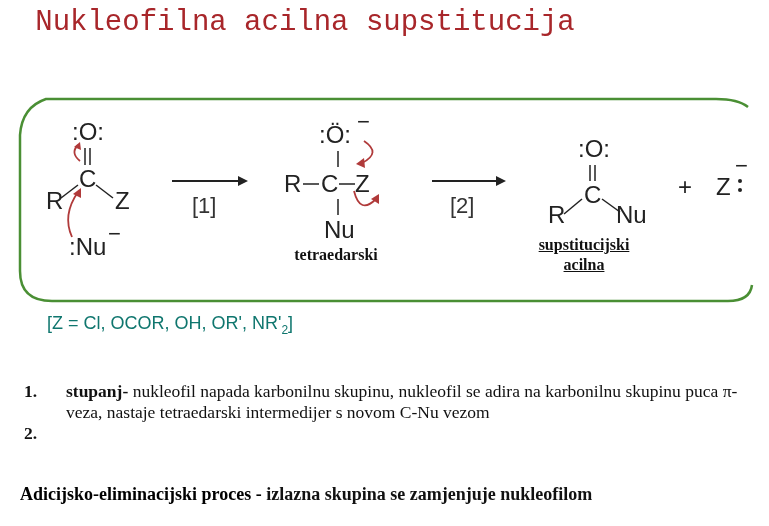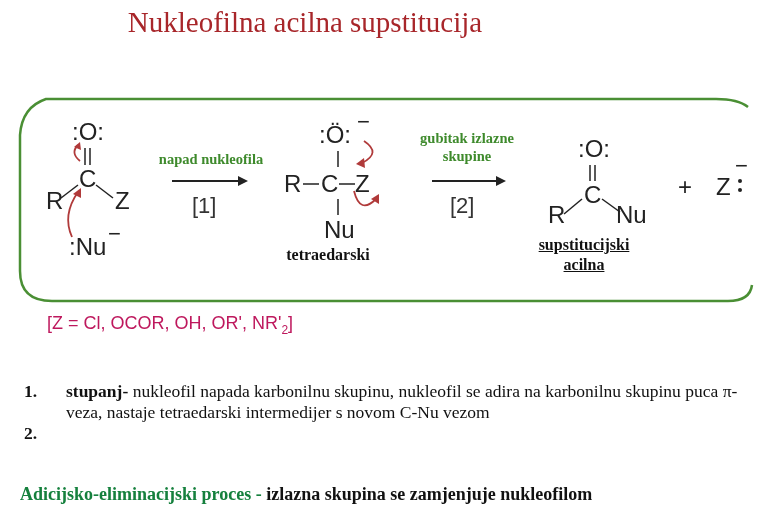--- a/index.html
+++ b/index.html
@@ -1,32 +1,32 @@
 <!DOCTYPE html>
 <html><head>
 <meta charset="utf-8">
 <style>
   html, body { margin:0; padding:0; background:#ffffff; }
   body { width:769px; height:526px; position:relative; overflow:hidden; font-family:"Liberation Serif", serif; }
-  .title { position:absolute; left:0; top:6px; width:610px; text-align:center; font-size:29px; color:#a8262a; font-family:Liberation Serif, serif; }
+  .title { position:absolute; left:0; top:6px; width:610px; text-align:center; font-size:29px; color:#a8262a; font-family:Liberation Mono, monospace; }
   .box { position:absolute; left:16px; top:95px; width:738px; height:208px; }
   .box svg { position:absolute; left:0; top:0; }
   .chem { font-family:"Liberation Sans", sans-serif; fill:#222; font-size:24px; }
   .chem-sm { font-family:"Liberation Sans", sans-serif; fill:#222; font-size:22px; }
   .lbl-green { position:absolute; font-family:"Liberation Serif", serif; font-weight:bold; color:#3e8a2c; font-size:14.5px; text-align:center; line-height:18px; }
   .lbl-black { position:absolute; font-family:"Liberation Serif", serif; font-weight:bold; color:#111; font-size:16px; text-align:center; line-height:20px; }
   .step-num { position:absolute; font-family:"Liberation Sans", sans-serif; font-size:22px; color:#333; }
-  .zdef { position:absolute; left:47px; top:313px; font-family:"Liberation Sans", sans-serif; font-size:18px; color:#be185d; }
+  .zdef { position:absolute; left:47px; top:313px; font-family:"Liberation Sans", sans-serif; font-size:18px; color:#0f766e; }
   .zdef sub { font-size:12px; }
   .steps { position:absolute; left:24px; top:381px; width:730px; font-family:"Liberation Serif", serif; font-size:17.5px; color:#111; line-height:21px; }
   .step-row { display:flex; }
   .step-idx { width:42px; font-weight:bold; flex:none; }
   .step-bold { font-weight:bold; }
   .summary { position:absolute; left:20px; top:484px; font-family:"Liberation Serif", serif; font-size:18px; font-weight:bold; color:#111; }
-  .summary .green { color:#15803d; }
+  .summary .green { color:#000000; }
 </style>
 </head>
 <body>
 
 <div class="title">Nukleofilna acilna supstitucija</div>
 
 <div class="box">
   <svg width="738" height="210" viewBox="0 0 738 210">
 
     <path d="M4 112 L4 40 Q6 12 30 4 L700 4 Q722 4 732 12" fill="none" stroke="#4a8f34" stroke-width="2.5"></path>
@@ -86,31 +86,26 @@
 
     <text class="chem" x="662" y="100">+</text>
     <g>
       <text class="chem" x="700" y="100">Z</text>
       <circle cx="724" cy="86" r="2" fill="#222"></circle>
       <circle cx="724" cy="95" r="2" fill="#222"></circle>
       <text class="chem-sm" x="719" y="78">−</text>
     </g>
   </svg>
 
-  <div class="lbl-green" style="left:120px; top:55px; width:150px;">napad nukleofila</div>
   <div class="step-num" style="left:176px; top:98px;">[1]</div>
 
-  <div class="lbl-black" style="left:242px; top:150px; width:140px;">
+  <div class="lbl-black" style="left:250px; top:150px; width:140px;">
     <div>tetraedarski</div>
   </div>
 
-  <div class="lbl-green" style="left:386px; top:34px; width:130px;">
-    <div>gubitak izlazne</div>
-    <div>skupine</div>
-  </div>
   <div class="step-num" style="left:434px; top:98px;">[2]</div>
 
   <div class="lbl-black" style="left:503px; top:140px; width:130px;text-decoration:underline;">
     <div>supstitucijski</div>
     <div>acilna</div>
   </div>
 </div>
 
 <div class="zdef">
   <span>[Z = Cl, OCOR, OH, OR', NR'</span><sub>2</sub><span>]</span>

